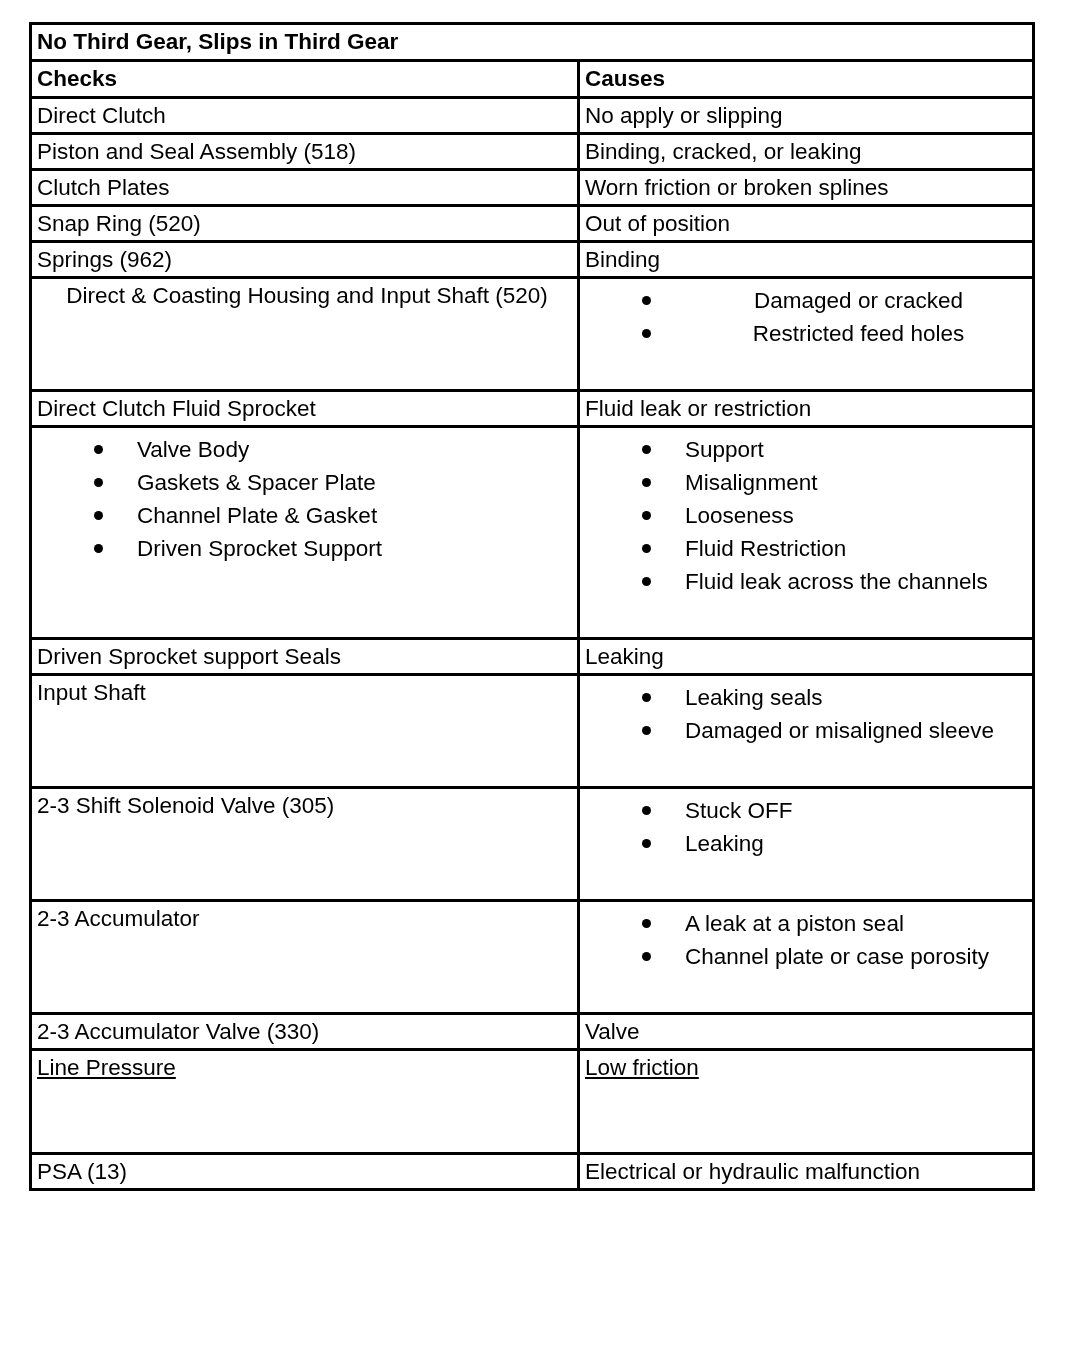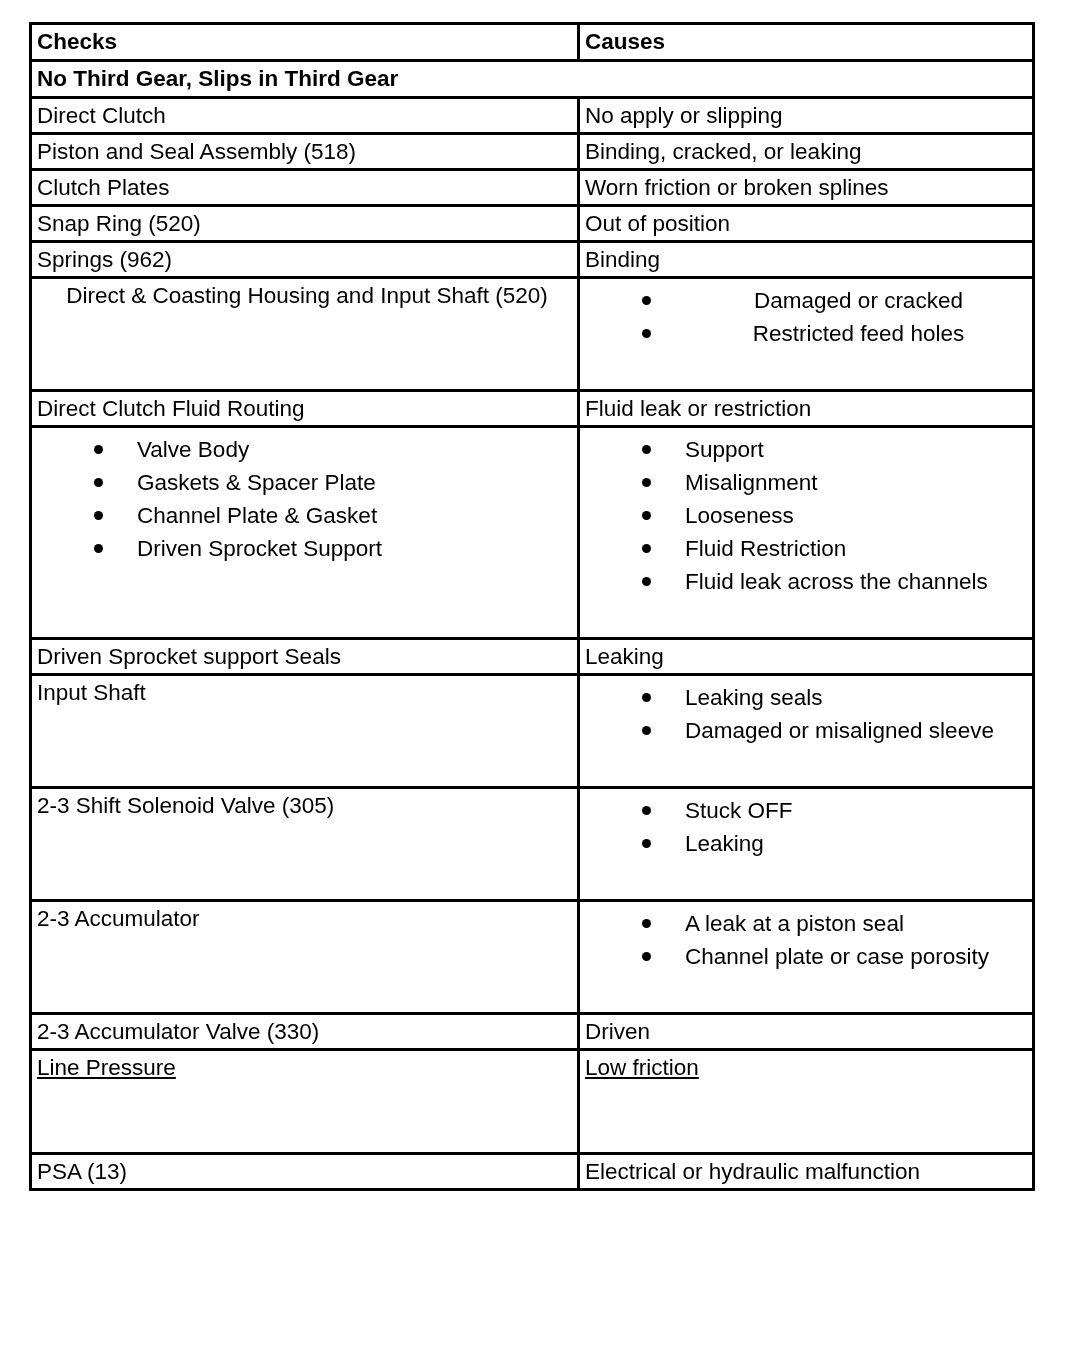--- a/index.html
+++ b/index.html
@@ -71,25 +71,25 @@
 </head>
 <body>
 
 <table class="diag">
   <colgroup>
       <col class="c1">
       <col class="c2">
     </colgroup>
   <thead>
     <tr>
+      <th class="title" colspan="2">No Third Gear, Slips in Third Gear</th>
+    </tr>
+    <tr>
       <th class="colhead">Checks</th>
       <th class="colhead">Causes</th>
-    </tr>
-    <tr>
-      <th class="title" colspan="2">No Third Gear, Slips in Third Gear</th>
     </tr>
   </thead>
   <tbody>
     <tr>
       <td class="cell-text">Direct Clutch</td>
       <td class="cell-text">No apply or slipping</td>
     </tr>
     <tr>
       <td class="cell-text">Piston and Seal Assembly (518)</td>
       <td class="cell-text">Binding, cracked, or leaking</td>
@@ -109,21 +109,21 @@
     <tr class="tall-1">
       <td class="cell-text">Direct &amp; Coasting Housing and Input Shaft (520)</td>
       <td>
         <ul class="bullets">
           <li>Damaged or cracked</li>
           <li>Restricted feed holes</li>
         </ul>
       </td>
     </tr>
     <tr>
-      <td class="cell-text">Direct Clutch Fluid Routing</td>
+      <td class="cell-text">Direct Clutch Fluid Sprocket</td>
       <td class="cell-text">Fluid leak or restriction</td>
     </tr>
     <tr class="tall-2">
       <td>
         <ul class="bullets">
           <li>Valve Body</li>
           <li>Gaskets &amp; Spacer Plate</li>
           <li>Channel Plate &amp; Gasket</li>
           <li>Driven Sprocket Support</li>
         </ul>
@@ -164,21 +164,21 @@
       <td class="cell-text">2-3 Accumulator</td>
       <td>
         <ul class="bullets">
           <li>A leak at a piston seal</li>
           <li>Channel plate or case porosity</li>
         </ul>
       </td>
     </tr>
     <tr>
       <td class="cell-text">2-3 Accumulator Valve (330)</td>
-      <td class="cell-text">Driven</td>
+      <td class="cell-text">Valve</td>
     </tr>
     <tr class="tall-4">
       <td class="cell-text">Line Pressure</td>
       <td class="cell-text">Low friction</td>
     </tr>
     <tr>
       <td class="cell-text">PSA (13)</td>
       <td class="cell-text">Electrical or hydraulic malfunction</td>
     </tr>
   </tbody>

